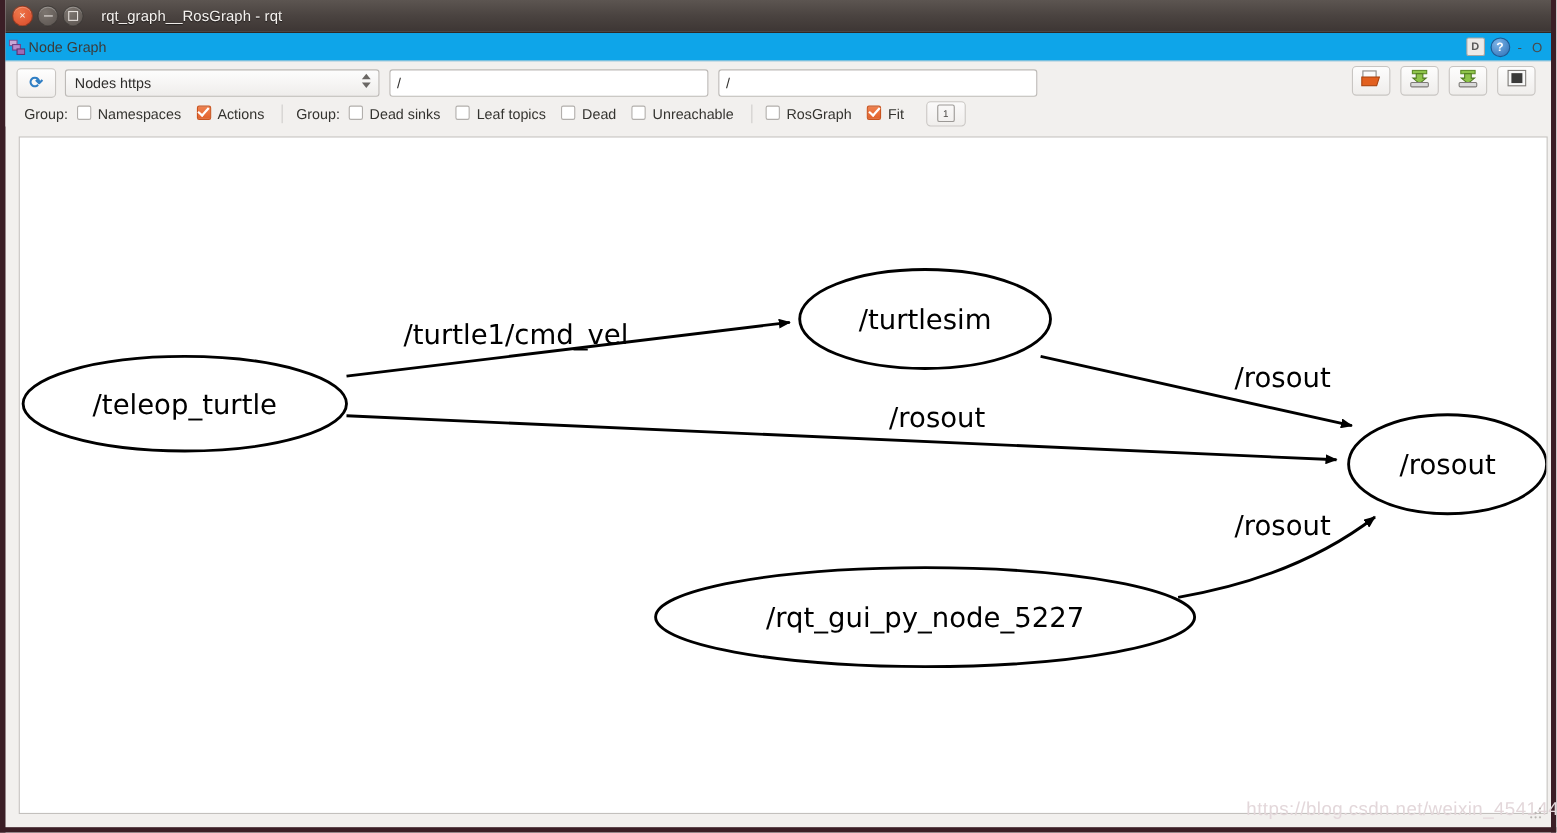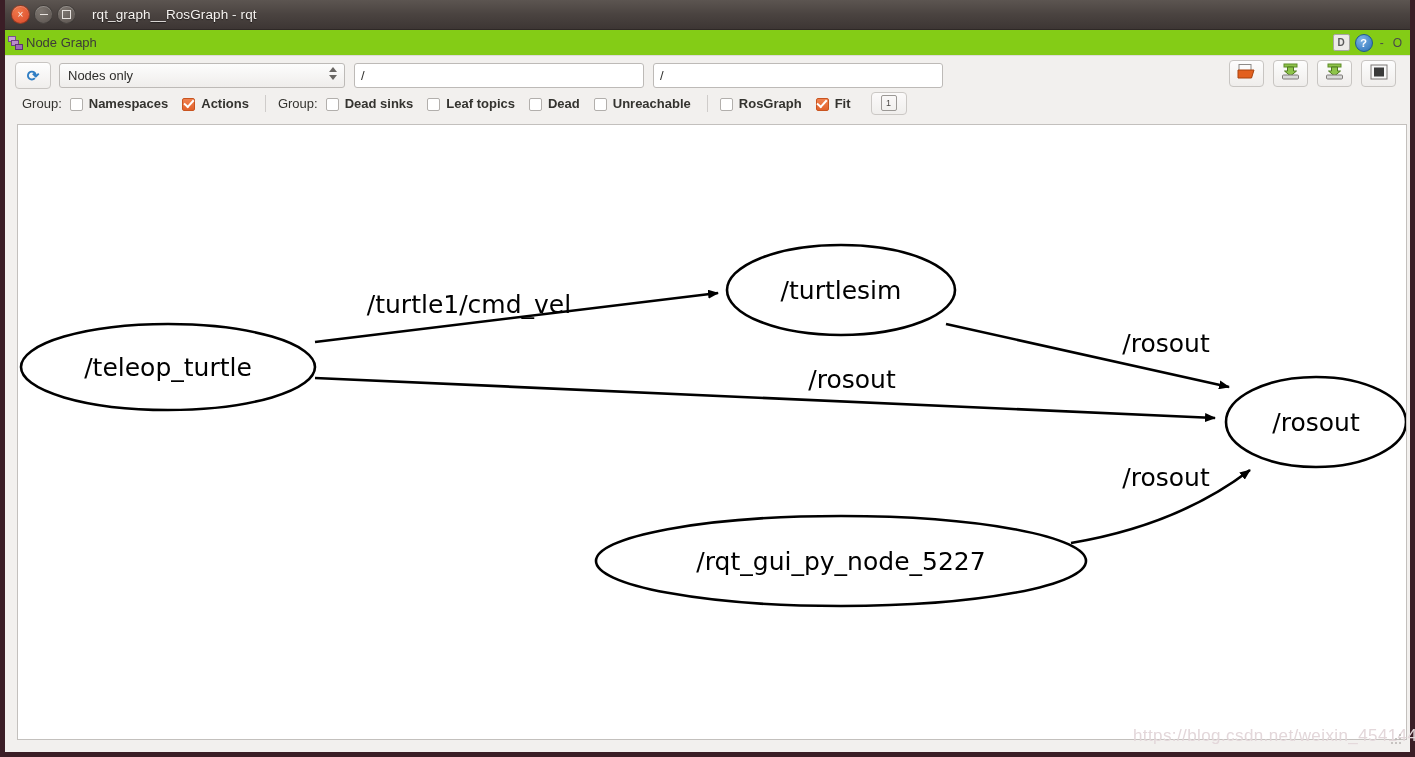--- a/index.html
+++ b/index.html
@@ -47,21 +47,21 @@
     font-size: 13.5px;
     font-weight: normal;
     letter-spacing: .1px;
     text-shadow: 0 1px 1px rgba(0,0,0,.6);
   }
 
   
   .dockrow {
     position: relative;
     height: 25px;
-    background: #84cc16;
+    background: #0ea5e9;
     display: flex; align-items: center;
     border-bottom: 1px solid #dedbd8;
   }
   .dock-tab { display: flex; align-items: center; gap: 3px; padding-left: 3px; }
   .dock-tab-label { font-size: 13px; color: #3c3b39; }
   .ng-icon { width: 15px; height: 14px; position: relative; display:block; }
   .dock-right {
     position: absolute; right: 6px; top: 0; height: 25px;
     display: flex; align-items: center; gap: 5px;
   }
@@ -135,21 +135,21 @@
     display: flex; align-items: center; justify-content: center;
   }
 
   
   .filterrow {
     height: 24px; display: flex; align-items: center;
     padding-left: 17px; font-size: 13px; color: #34332f;
     background: #f2f0ee;
   }
   .fr-label { margin-right: 8px; color: #34332f; }
-  .cbwrap { display: flex; align-items: flex-end; margin-right: 14px; font-weight: bold; }
+  .cbwrap { display: flex; align-items: flex-start; margin-right: 14px; }
   .cbox {
     width: 13px; height: 13px; border-radius: 2px;
     border: 1px solid #b2afac; background: #ffffff;
     margin-right: 6px; box-sizing: border-box;
     display: flex; align-items: center; justify-content: center;
   }
   .cbox.checked {
     background: linear-gradient(to bottom, #f0814f, #e2622c);
     border-color: #c9541f;
   }
@@ -254,21 +254,21 @@
     </div>
   </div>
 
   <div class="toolbar">
 
     <div class="tb-btn">
       <span class="refresh-glyph">⟳</span>
     </div>
 
     <div class="combo">
-      <span>Nodes only</span>
+      <span>Nodes https</span>
       <span class="combo-arrows">
         <span class="ar-up"></span>
           <span class="ar-dn"></span>
       </span>
     </div>
 
     <div class="txtfield tf1">
       <span>/</span>
     </div>
 

